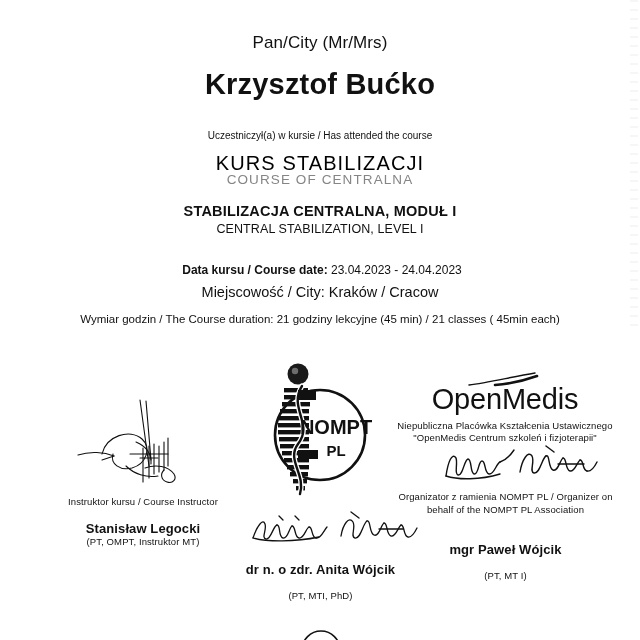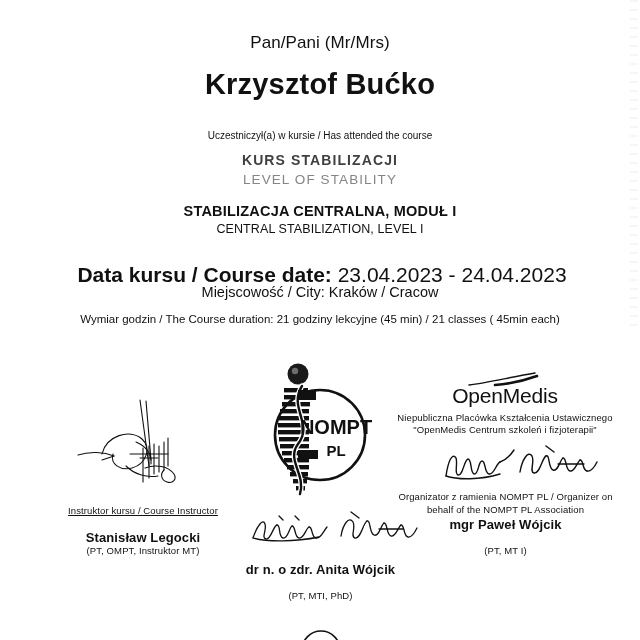--- a/index.html
+++ b/index.html
@@ -55,24 +55,24 @@
   }
   .attended {
     position: absolute;
     top: 130px; left: 0; right: 0;
     font-size: 10px;
   }
 
   .course-pl {
     position: absolute;
     top: 152px; left: 0; right: 0;
-    font-size: 14px;
-    font-weight: bold;
+    font-size: 20px;
+    font-weight: normal;
     letter-spacing: 1.1px;
-    color: #404040;
+    color: #000000;
   }
   .course-en {
     position: absolute;
     top: 172px; left: 0; right: 0;
     font-size: 13.5px;
     letter-spacing: 1.1px;
     color: #858585;
   }
 
   .module-pl {
@@ -85,21 +85,21 @@
   .module-en {
     position: absolute;
     top: 222px; left: 0; right: 0;
     font-size: 12.5px;
     letter-spacing: .1px;
   }
 
   .date-line {
     position: absolute;
     top: 263px; left: 4px; right: 0;
-    font-size: 21px;
+    font-size: 12px;
   }
   .date-line b { font-weight: bold; }
   .city-line {
     position: absolute;
     top: 284px; left: 0; right: 0;
     font-size: 14.5px;
   }
   .duration-line {
     position: absolute;
     top: 313px; left: 0; right: 0;
@@ -119,21 +119,21 @@
   
   .openmedis {
     position: absolute;
     left: 385px;
     top: 372px;
     width: 240px;
     text-align: center;
   }
   .om-swoosh { height: 16px; }
   .om-word {
-    font-size: 21px;
+    font-size: 29px;
     letter-spacing: -0.2px;
     line-height: 1;
     margin-top: -3px;
   }
   .om-word .thin { font-weight: normal; }
   .om-sub1 {
     font-size: 9.5px;
     margin-top: 6px;
     letter-spacing: .1px;
   }
@@ -155,28 +155,28 @@
     font-weight: bold;
     letter-spacing: .1px;
   }
   .sig-cred {
     font-size: 9.5px;
     letter-spacing: .1px;
   }
 
   #instructor-block { left: 18px; top: 398px; width: 250px; }
   #instructor-block .sig-art { height: 96px; }
-  #instructor-block .sig-role { margin-top: 11px; text-decoration: underline; }
+  #instructor-block .sig-role { margin-top: 2px; }
   #instructor-block .sig-name { margin-top: 14px; }
   #instructor-block .sig-cred { }
 
   #organizer-block { left: 388px; top: 442px; width: 235px; }
   #organizer-block .sig-art { height: 46px; }
   #organizer-block .sig-role { margin-top: 3px; }
-  #organizer-block .sig-name { margin-top: 0; }
+  #organizer-block .sig-name { margin-top: 25px; }
   #organizer-block .sig-cred { margin-top: 13px; }
 
   #patronage-block { left: 203px; top: 508px; width: 235px; }
   #patronage-block .sig-art { height: 41px; }
   #patronage-block .sig-role { margin-top: 2px; }
   #patronage-block .sig-name { margin-top: 13px; }
   #patronage-block .sig-cred { margin-top: 13px; }
 
   .bottom-seal {
     position: absolute;
@@ -187,29 +187,29 @@
     overflow: hidden;
   }
 </style>
 </head>
 <body>
 
 <div class="page">
 
   <div class="scan-edge"></div>
 
-  <div class="salutation center">Pan/Pani (Mr/Mrs)</div>
+  <div class="salutation center">Pan/City (Mr/Mrs)</div>
 
   <div class="recipient center">Krzysztof Bućko</div>
 
   <div class="attended center">Uczestniczył(a) w kursie / Has attended the course</div>
 
   <div class="course-pl center">KURS STABILIZACJI</div>
 
-  <div class="course-en center">LEVEL OF STABILITY</div>
+  <div class="course-en center">COURSE OF CENTRALNA</div>
 
   <div class="module-pl center">STABILIZACJA CENTRALNA, MODUŁ I</div>
 
   <div class="module-en center">CENTRAL STABILIZATION, LEVEL I</div>
 
   <div class="date-line center">
     <b>Data kursu / Course date:</b>
     <span>23.04.2023 - 24.04.2023</span>
   </div>
 

